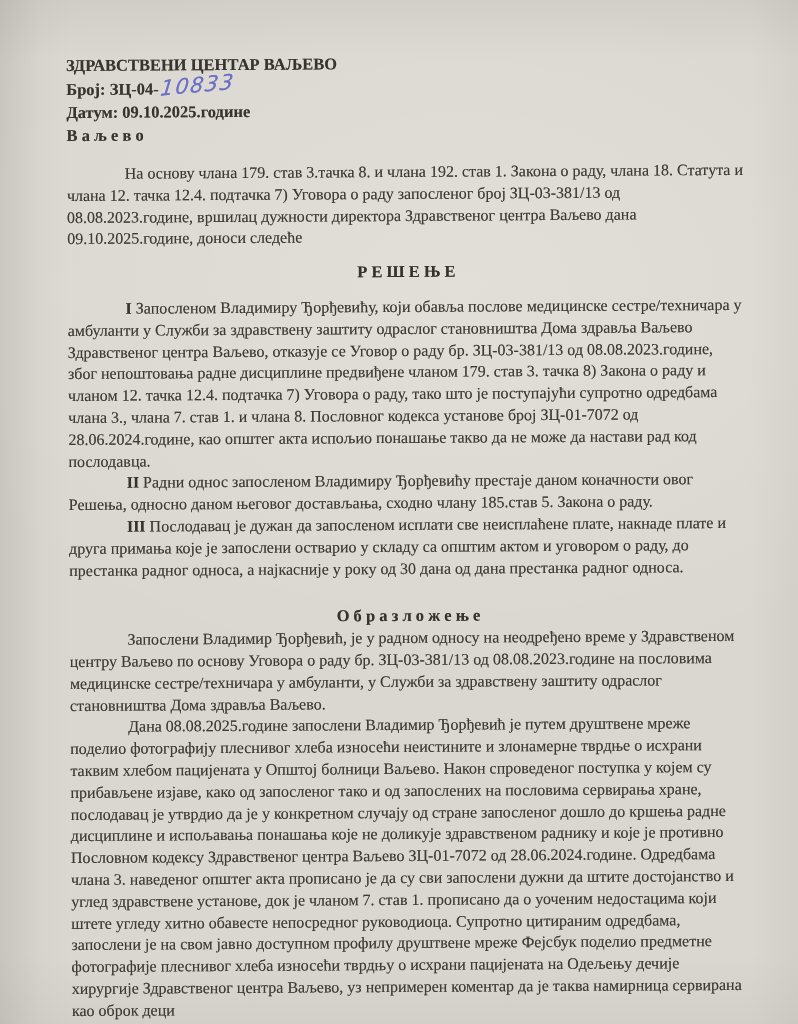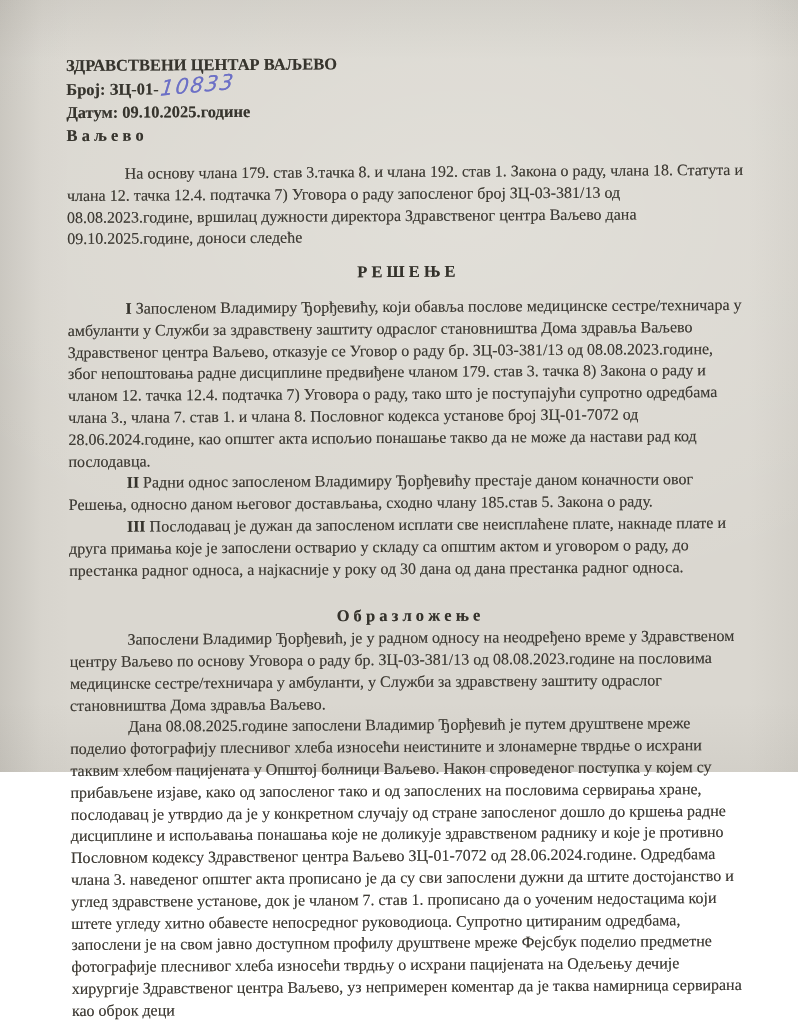--- a/index.html
+++ b/index.html
@@ -9,21 +9,21 @@
   body {
     width: 798px;
     height: 1024px;
     overflow: hidden;
     font-family: "Liberation Serif", serif;
   }
   
   .photo {
     position: relative;
     width: 798px;
-    height: 772px;
+    height: 1024px;
     background:
       radial-gradient(900px 620px at 58% 28%, rgba(255,255,250,0.20), rgba(255,255,250,0) 65%),
       linear-gradient(90deg, rgba(70,66,58,0.12), rgba(70,66,58,0.02) 42px, rgba(70,66,58,0) 70px),
       linear-gradient(180deg, rgba(70,66,58,0.07), rgba(70,66,58,0) 60px),
       linear-gradient(270deg, rgba(70,66,58,0.05), rgba(70,66,58,0) 50px),
       linear-gradient(0deg, rgba(70,66,58,0.05), rgba(70,66,58,0) 70px),
       #dad7d0;
   }
   .content {
     position: absolute;
@@ -77,21 +77,21 @@
 </style>
 </head>
 <body>
 
 <div class="photo">
   <div class="content">
 
     <div class="letterhead">
       <div class="row">ЗДРАВСТВЕНИ ЦЕНТАР ВАЉЕВО</div>
       <div class="row">
-        <span>Број: ЗЦ-01-</span><span class="handwritten">10833</span>
+        <span>Број: ЗЦ-04-</span><span class="handwritten">10833</span>
       </div>
       <div class="row">Датум: 09.10.2025.године</div>
       <div class="row">В а љ е в о</div>
     </div>
 
     <p>На основу члана 179. став 3.тачка 8. и члана 192. став 1. Закона о раду, члана 18. Статута и члана  12. тачка 12.4. подтачка 7)  Уговора о раду запосленог број ЗЦ-03-381/13 од 08.08.2023.године, вршилац дужности директора Здравственог центра Ваљево дана 09.10.2025.године,  доноси следеће</p>
 
     <div class="heading resolution-heading">Р Е Ш Е Њ Е</div>
 
     <p><span class="item-num">I</span> <span>Запосленом Владимиру Ђорђевићу, који обавља послове медицинске сестре/техничара у амбуланти у  Служби за здравствену заштиту одраслог становништва Дома здравља Ваљево Здравственог центра Ваљево, отказује се Уговор о раду бр. ЗЦ-03-381/13 од 08.08.2023.године, због непоштовања радне дисциплине  предвиђене чланом 179. став 3. тачка 8) Закона о раду и чланом 12. тачка 12.4. подтачка 7) Уговора о раду, тако што је поступајући супротно одредбама члана 3., члана 7. став 1. и члана 8. Пословног кодекса установе број ЗЦ-01-7072 од 28.06.2024.године, као општег акта испољио понашање такво да не може да настави рад код послодавца.</span></p>

